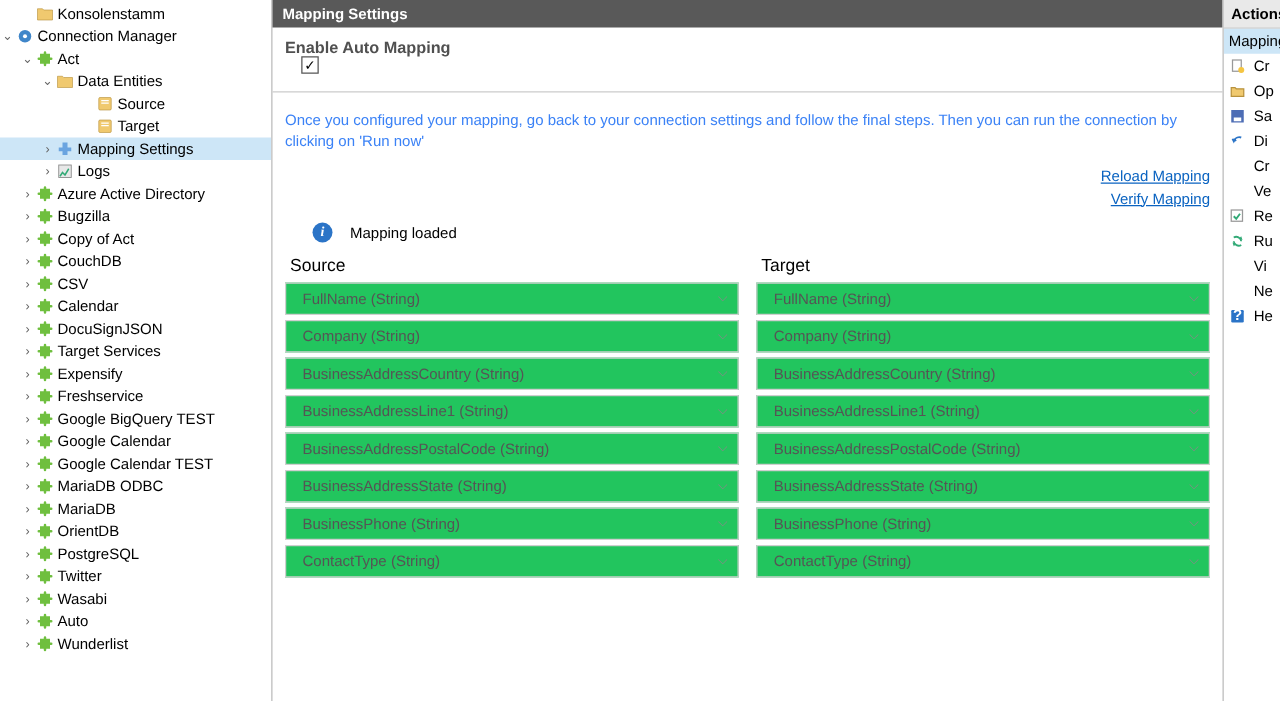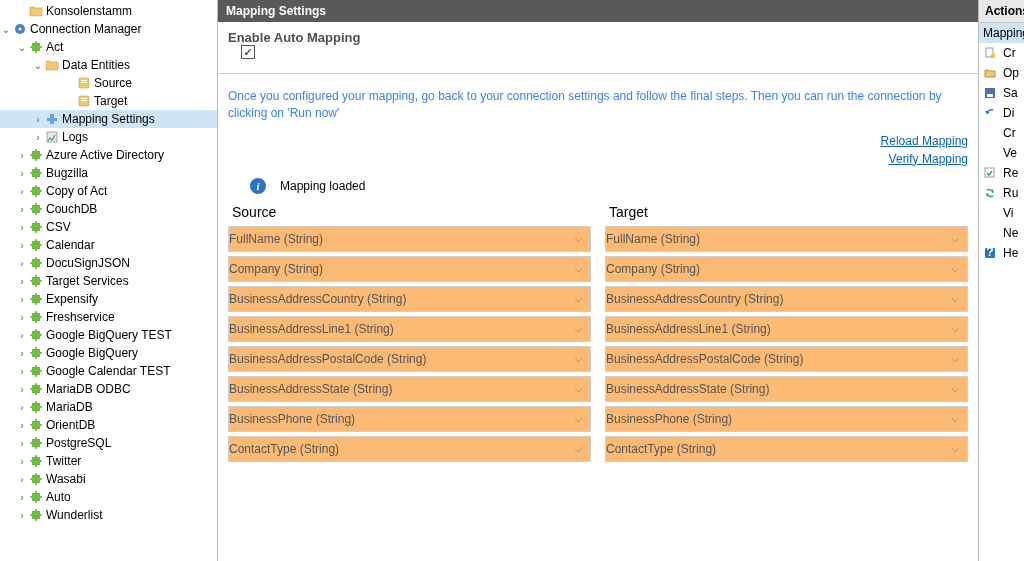--- a/index.html
+++ b/index.html
@@ -32,21 +32,21 @@
   .info { padding: 14px 10px 6px 10px; color: #3b82f6; line-height: 1.4; }
   .links { text-align: right; padding: 4px 10px; }
   .links a { color: #0a63c1; text-decoration: underline; cursor: pointer; display: block; line-height: 1.5; }
   
   .loaded { display: flex; align-items: center; padding: 6px 10px 10px 32px; }
   .loaded .i { width: 16px; height: 16px; border-radius: 50%; background:#2b74c7; color:#fff; font-weight:bold; font-family:Georgia,serif; font-style:italic; display:flex; align-items:center; justify-content:center; margin-right:14px; font-size:11px;}
   
   .cols { display: flex; padding: 0 10px; gap: 14px; }
   .col  { flex: 1; }
   .col h3 { font-weight: normal; font-size: 14px; margin: 0 0 6px 4px; }
-  .dd { background: #fdba74; border: 1px solid #cfcfcf; height: 26px; margin-bottom: 4px; display:flex; align-items:center; padding:0 0; color:#555; position:relative; }
+  .dd { background: #22c55e; border: 1px solid #cfcfcf; height: 26px; margin-bottom: 4px; display:flex; align-items:center; padding:0 13px; color:#555; position:relative; }
   .dd::after { content:"⌵"; position:absolute; right:8px; color:#888; font-size:10px; }
   
   
   .actions { width: 46px; height: 561px; border-left: 1px solid #bbb; overflow:hidden; }
   .actions .hd { background: #e9e9e9; border-bottom:1px solid #ccc; font-weight:bold; padding:4px 6px; }
   .actions .sel2 { background:#cde6f7; padding:3px 4px; white-space:nowrap; }
   .actions .row { display:flex; align-items:center; gap:6px; padding:3px 4px; white-space:nowrap; }
   .ai { width:14px; height:14px; display:flex; align-items:center; justify-content:center; }
 </style>
 </head>
@@ -231,21 +231,21 @@
       </span>
       <span class="label">Google BigQuery TEST</span>
     </div>
     <div class="node" style="padding-left: 16px;">
       <span class="twisty ">›</span>
       <span class="ico">
         <svg width="14" height="14" viewBox="0 0 14 14">
           <path class="green-puzzle" d="M3 3h3v-1a1 1 0 012 0v1h3v3h1a1 1 0 010 2h-1v3H8v1a1 1 0 01-2 0v-1H3V8H2a1 1 0 010-2h1z"></path>
         </svg>
       </span>
-      <span class="label">Google BigQuery</span>
+      <span class="label">Google Calendar</span>
     </div>
     <div class="node" style="padding-left: 16px;">
       <span class="twisty ">›</span>
       <span class="ico">
         <svg width="14" height="14" viewBox="0 0 14 14">
           <path class="green-puzzle" d="M3 3h3v-1a1 1 0 012 0v1h3v3h1a1 1 0 010 2h-1v3H8v1a1 1 0 01-2 0v-1H3V8H2a1 1 0 010-2h1z"></path>
         </svg>
       </span>
       <span class="label">Google Calendar TEST</span>
     </div>

